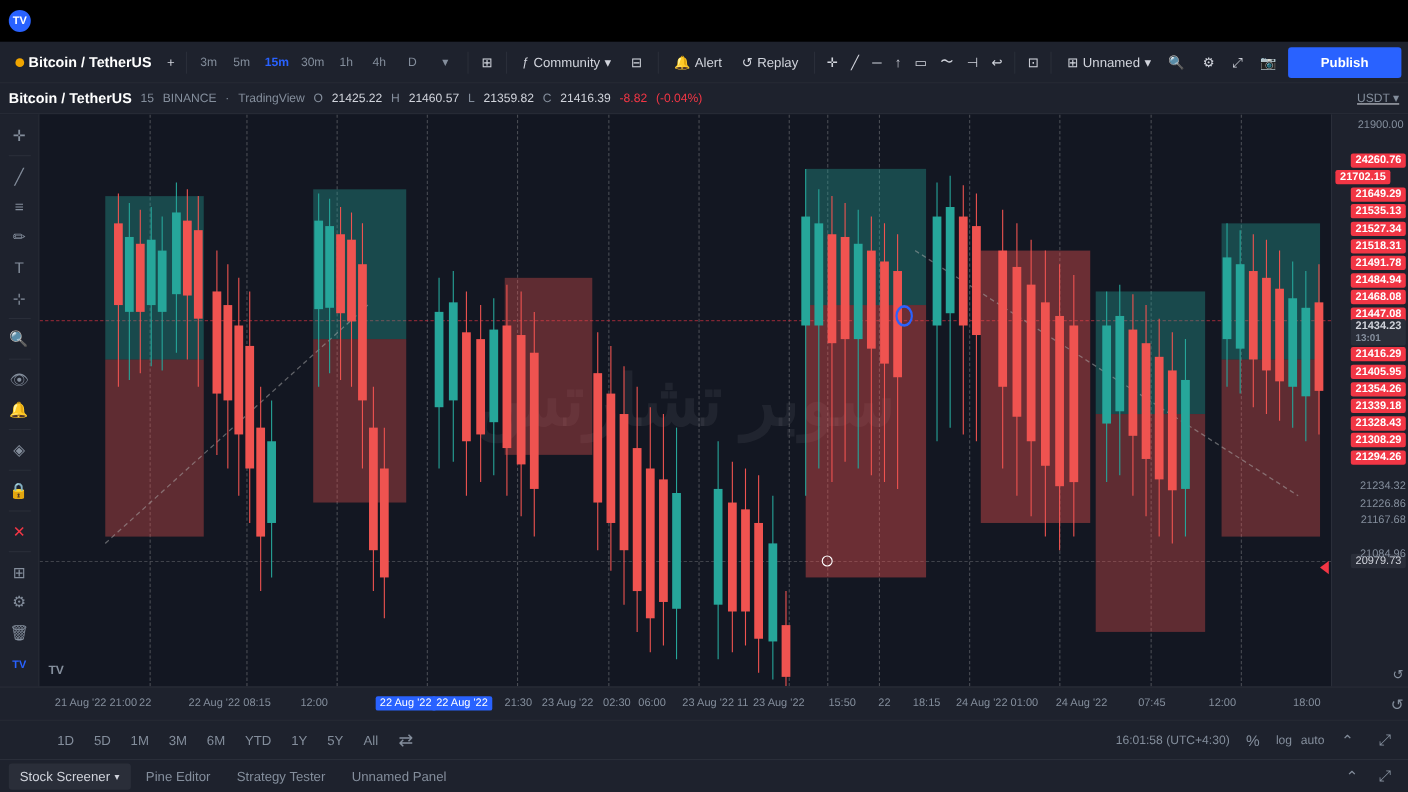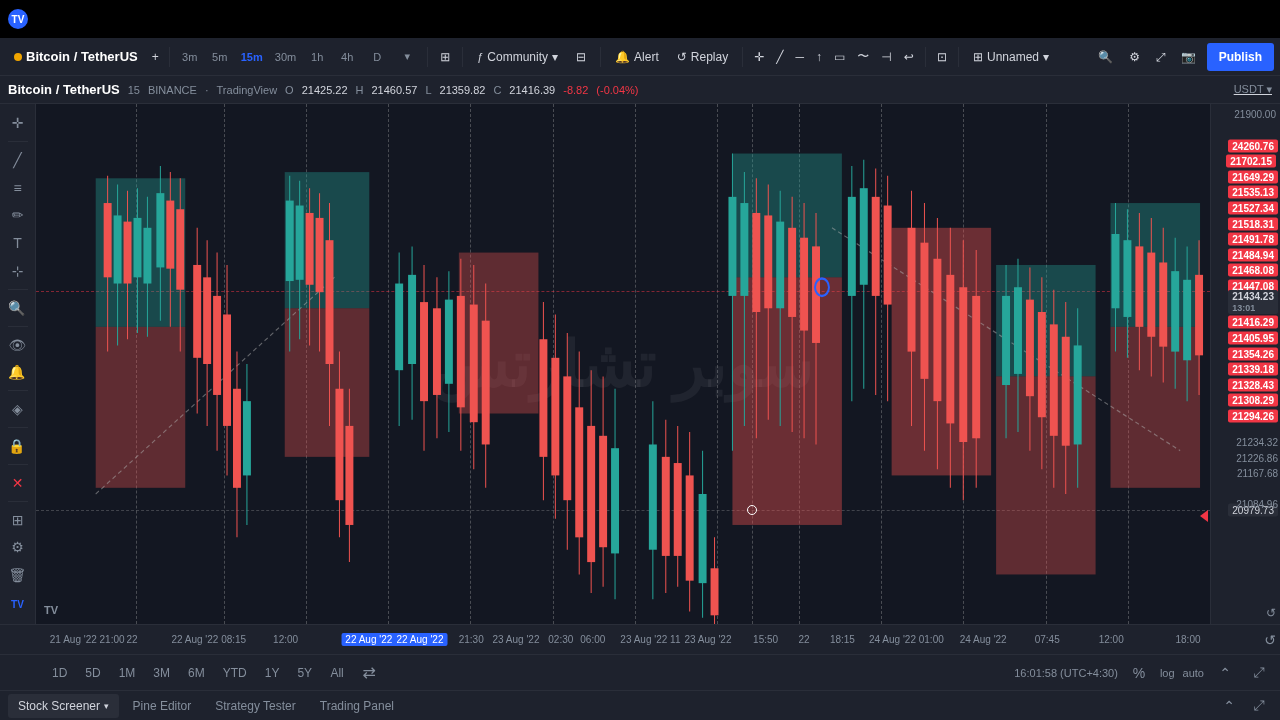--- a/index.html
+++ b/index.html
@@ -50,21 +50,21 @@
       display: flex;
       align-items: center;
       gap: 4px;
       font-size: 12px;
       white-space: nowrap;
     }
     .toolbar-btn.publish-btn {
       background: #2962ff;
       color: #fff;
       font-weight: 600;
-      padding: 0 12px;
+      padding: 0 30px;
     }
 
     .timeframe-btn {
       min-width: 28px;
       height: 24px;
       padding: 0 5px;
       font-size: 11px;
       background: transparent;
       border: none;
       color: #848e9c;
@@ -802,21 +802,21 @@
 
       <div class="cursor-dot" style="left:61%;top:78%;"></div>
 
     </div>
   </div>
 
   <div class="price-scale">
     <div style="position:relative;flex:1;">
       <div class="price-label" style="top:2%;">21900.00</div>
       <div class="price-label highlight" style="top:8%;right:2px;">24260.76</div>
-      <div class="price-label highlight" style="top:11%;right:4px;">21702.15</div>
+      <div class="price-label highlight" style="top:11%;right:16px;">21702.15</div>
       <div class="price-label highlight" style="top:14%;right:2px;">21649.29</div>
       <div class="price-label highlight" style="top:17%;right:2px;">21535.13</div>
       <div class="price-label highlight" style="top:20%;right:2px;">21527.34</div>
       <div class="price-label highlight" style="top:23%;right:2px;">21518.31</div>
       <div class="price-label highlight" style="top:26%;right:2px;">21491.78</div>
       <div class="price-label highlight" style="top:29%;right:2px;">21484.94</div>
       <div class="price-label highlight" style="top:32%;right:2px;">21468.08</div>
       <div class="price-label highlight" style="top:35%;right:2px;">21447.08</div>
 
       <div style="position:absolute;top:38%;right:2px;background:#2a2e39;color:#d1d4dc;padding:1px 4px;border-radius:2px;font-size:10px;font-weight:700;transform:translateY(-50%);">
@@ -894,19 +894,19 @@
     <span>Stock Screener</span>
     <span style="font-size:9px;">▾</span>
   </button>
   <button class="bottom-tab">
     <span>Pine Editor</span>
   </button>
   <button class="bottom-tab">
     <span>Strategy Tester</span>
   </button>
   <button class="bottom-tab">
-    <span>Trading Panel</span>
+    <span>Unnamed Panel</span>
   </button>
   <div class="bottom-right">
     <button class="period-icon-btn">⌃</button>
     <button class="period-icon-btn">⤢</button>
   </div>
 </div>
 
 </body></html>

